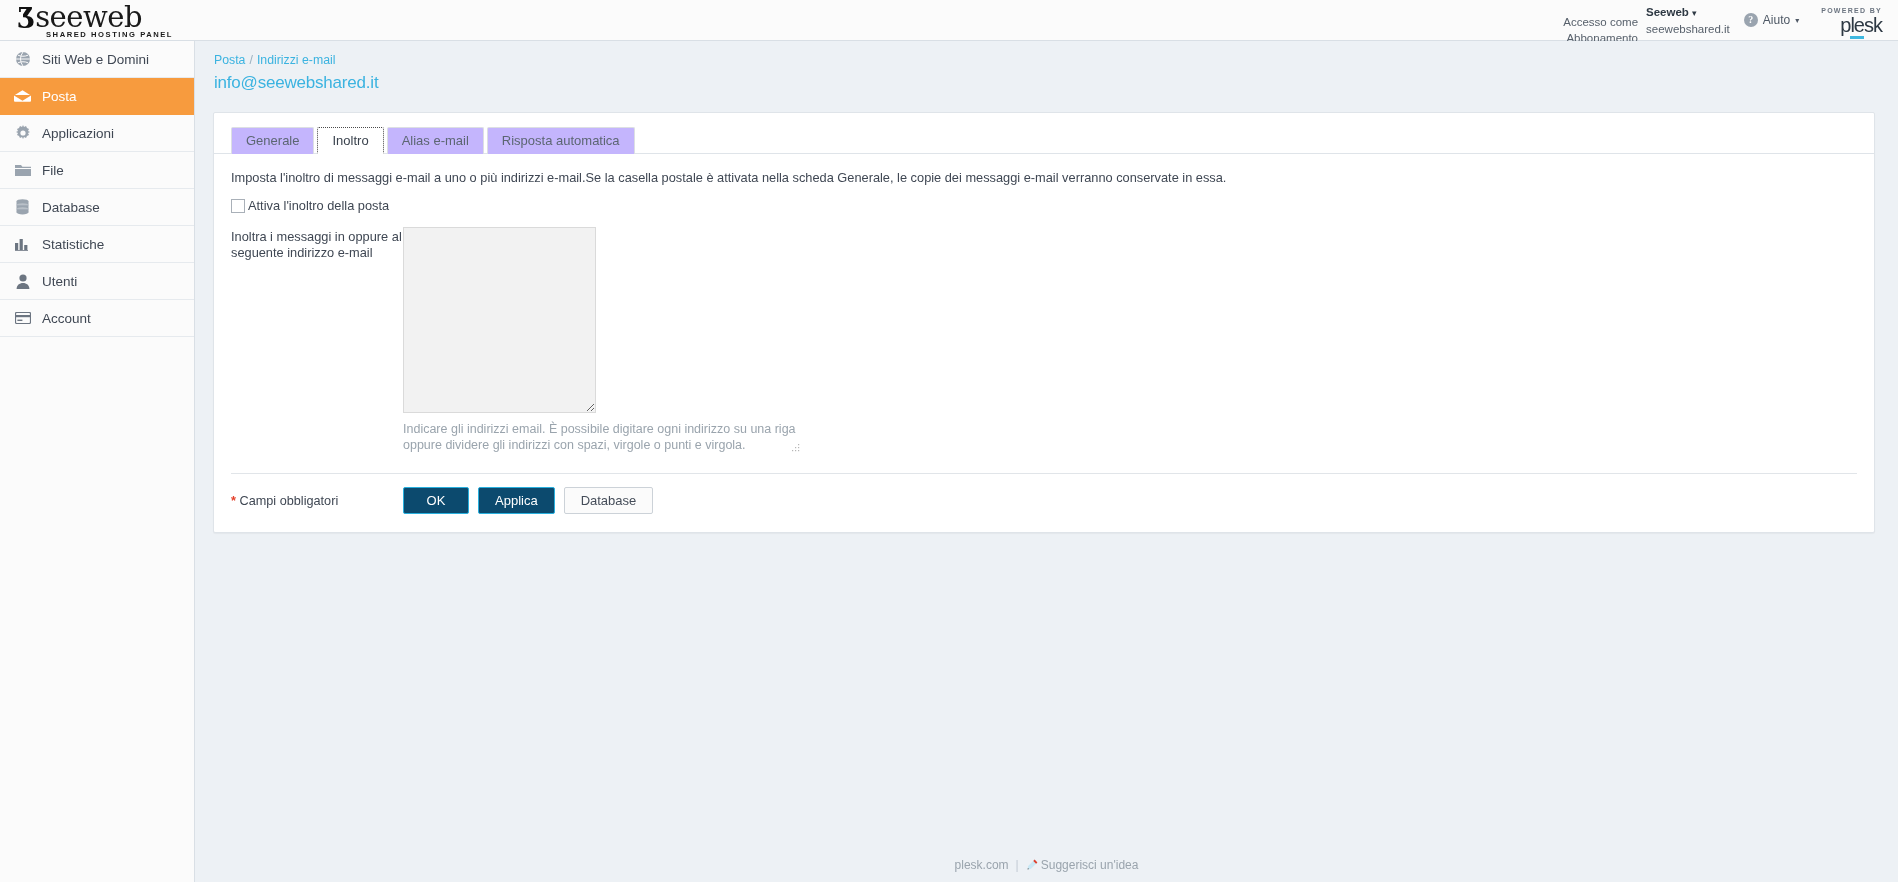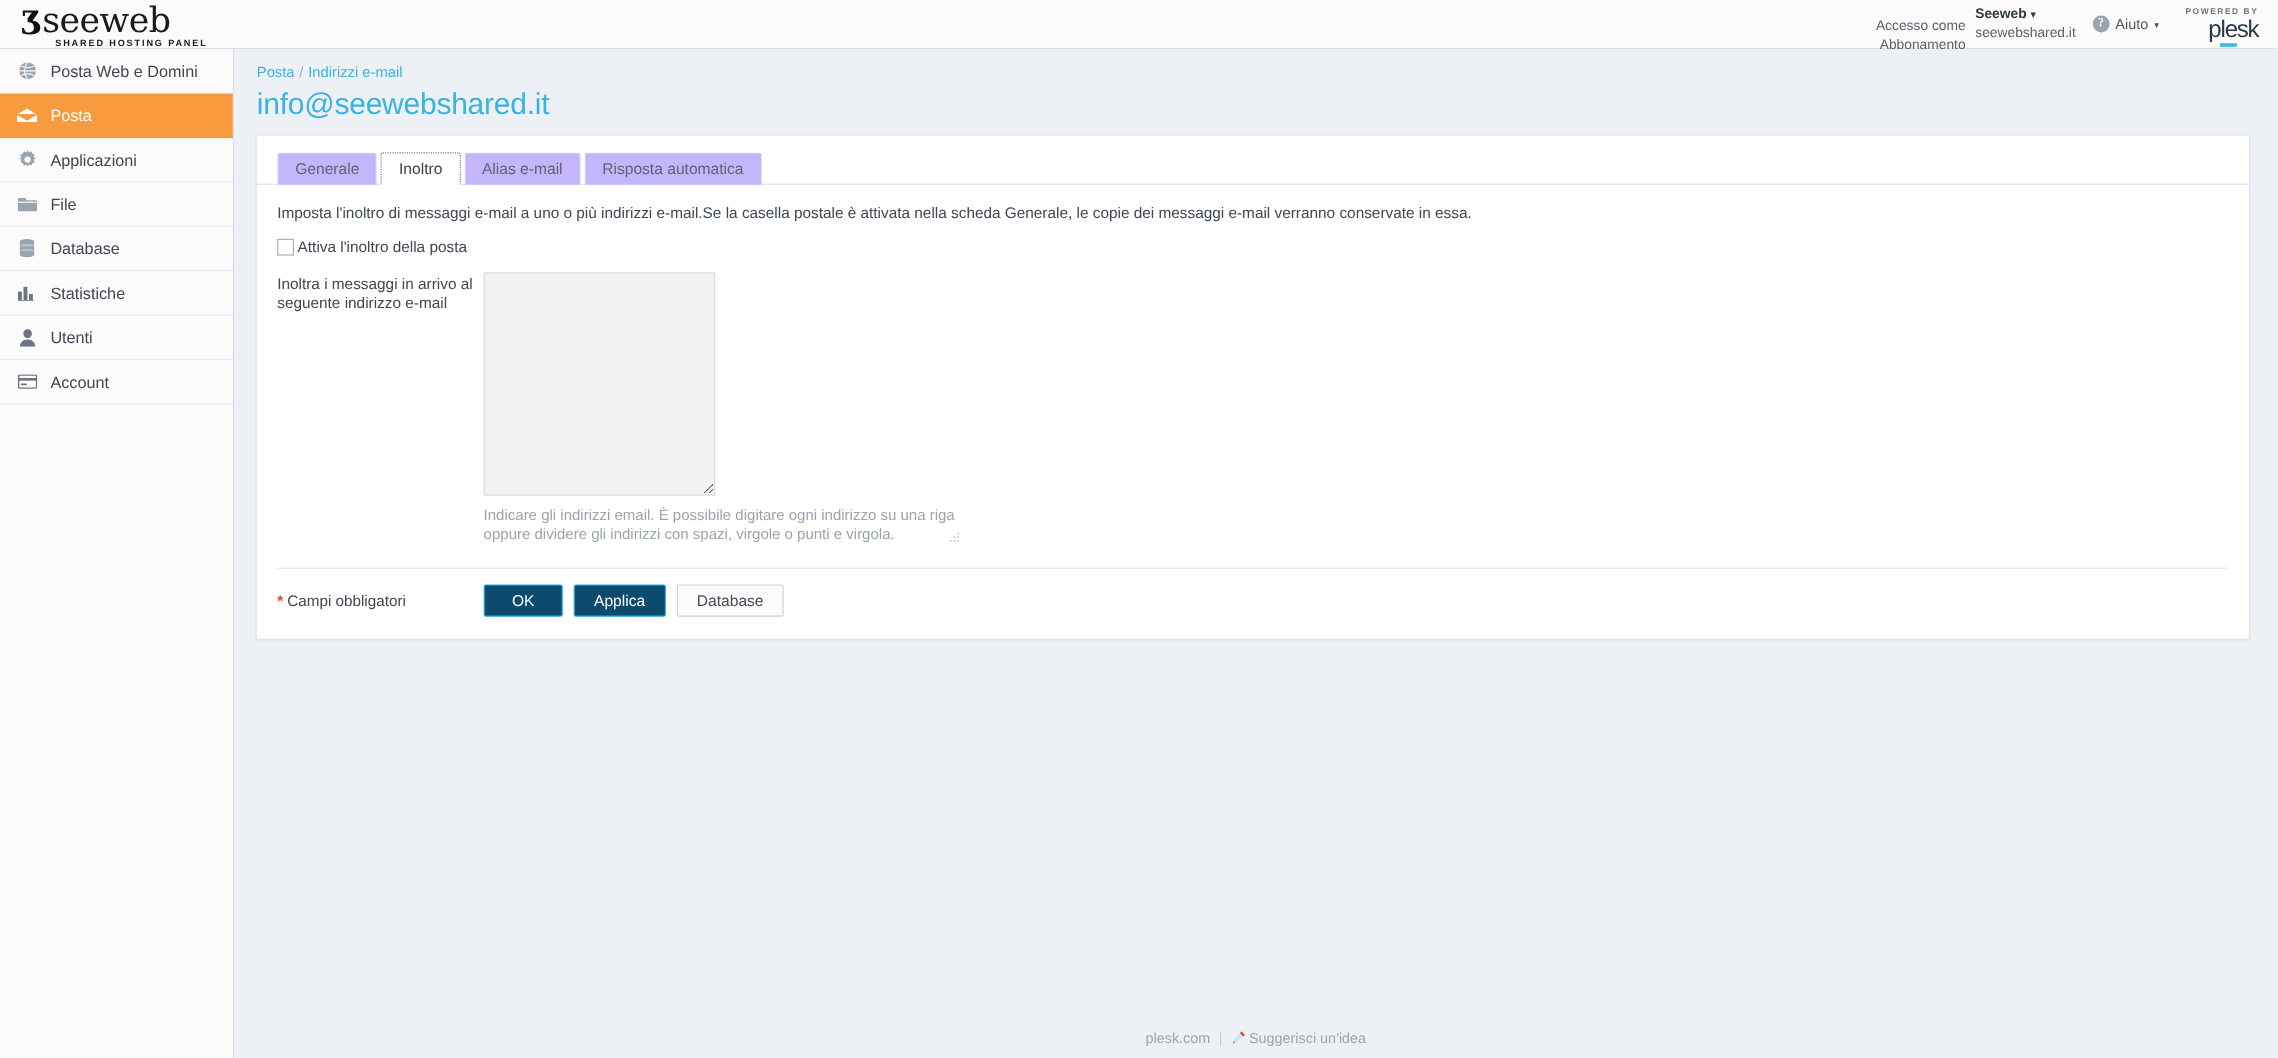--- a/index.html
+++ b/index.html
@@ -195,21 +195,21 @@
   .breadcrumb {
     padding: 12px 0 0 19px;
     font-size: 12.3px;
     color: #3bb3e0;
   }
   .breadcrumb a { color: #3bb3e0; text-decoration: none; cursor: pointer; }
   .breadcrumb .sep { color: #9bb0bf; margin: 0 4px; }
 
   .page-title {
     padding: 6px 0 0 19px;
-    font-size: 25px;
+    font-size: 17px;
     color: #3bb3e0;
     font-weight: 400;
     letter-spacing: -0.2px;
   }
 
   .panel {
     position: absolute;
     left: 18px; top: 71px;
     width: 1662px;
     background: #fff;
@@ -395,21 +395,21 @@
 
   <ul class="nav-list">
 
     <li class="nav-item">
       <span class="nav-icon">
         <svg width="16" height="16" viewBox="0 0 16 16">
             <circle cx="8" cy="8" r="7" fill="#9aa4af"></circle>
             <path d="M8 1a11 11 0 000 14M1 8h14M3 4.2c3 1.4 7 1.4 10 0M3 11.8c3-1.4 7-1.4 10 0" fill="none" stroke="#fbfbfb" stroke-width="1"></path>
           </svg>
       </span>
-      <span>Posta Web e Domini</span>
+      <span>Siti Web e Domini</span>
     </li>
 
     <li class="nav-item active">
       <span class="nav-icon">
         <svg width="17" height="14" viewBox="0 0 18 14">
             <path d="M1 13h16a1 1 0 001-1V6.5L9 12 0 6.5V12a1 1 0 001 1z" fill="#fff"></path>
             <path d="M9 1l8 5H1z" fill="#fff"></path>
           </svg>
       </span>
       <span>Posta</span>
@@ -506,21 +506,21 @@
     <div class="panel-body">
 
       <div class="descr">Imposta l'inoltro di messaggi e-mail a uno o più indirizzi e-mail.Se la casella postale è attivata nella scheda Generale, le copie dei messaggi e-mail verranno conservate in essa.</div>
 
       <div class="chk-row">
         <span class="chk"></span>
         <span class="chk-label">Attiva l'inoltro della posta</span>
       </div>
 
       <div class="field-row">
-        <div class="field-label">Inoltra i messaggi in arrivo al seguente indirizzo e-mail</div>
+        <div class="field-label">Inoltra i messaggi in oppure al seguente indirizzo e-mail</div>
         <div class="field-control">
           <textarea class="ta" disabled="" style=""></textarea>
           <span class="ta-grip">
             <svg width="9" height="9" viewBox="0 0 9 9">
                 <g fill="#b6b6b6">
                   <rect x="7" y="1" width="1.2" height="1.2"></rect>
                   <rect x="7" y="4" width="1.2" height="1.2"></rect>
                   <rect x="4" y="4" width="1.2" height="1.2"></rect>
                   <rect x="7" y="7" width="1.2" height="1.2"></rect>
                   <rect x="4" y="7" width="1.2" height="1.2"></rect>

